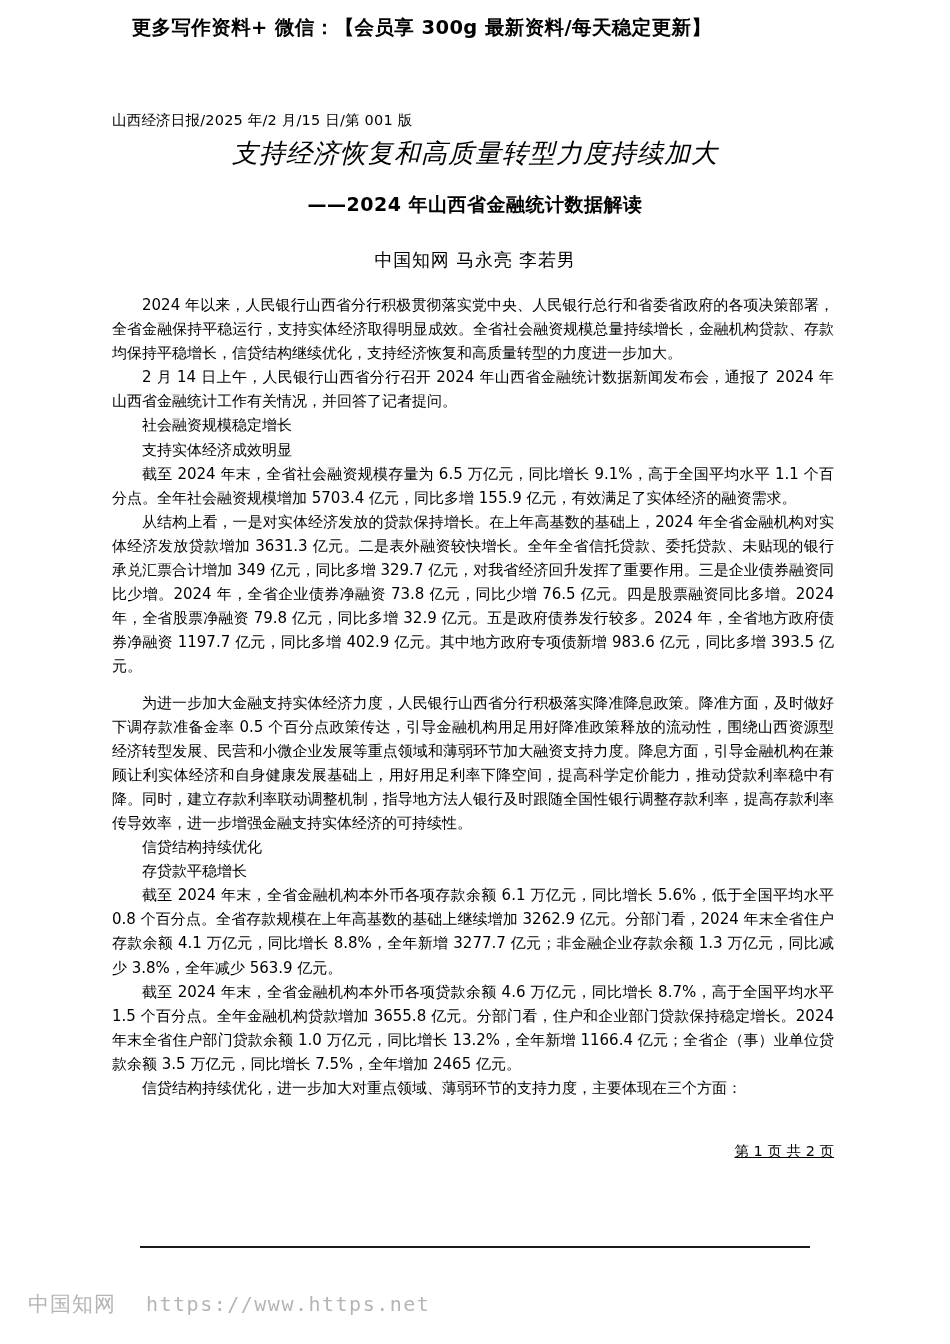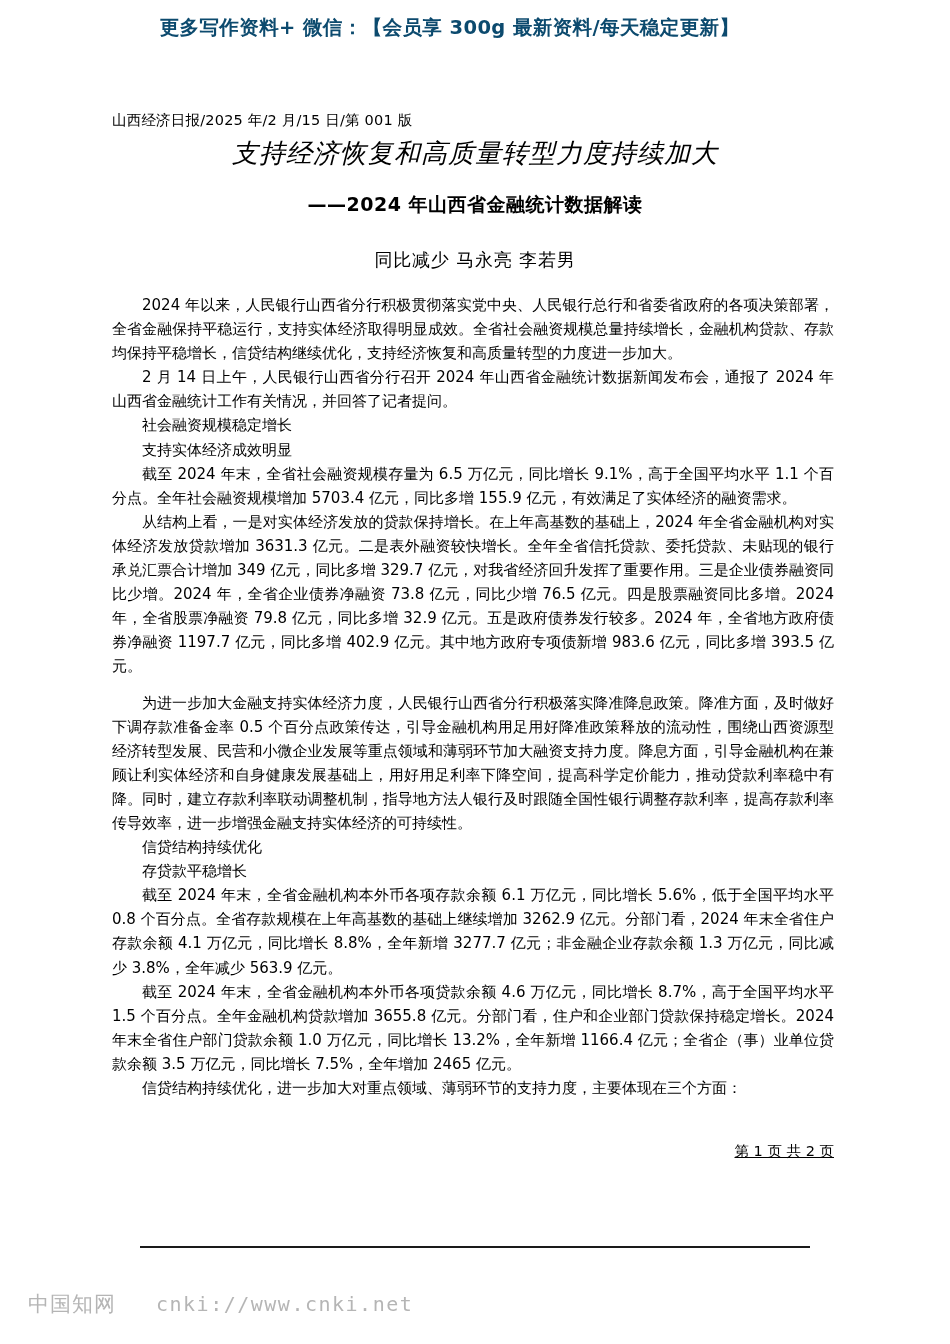--- a/index.html
+++ b/index.html
@@ -21,27 +21,26 @@
     inset: 0;
   }
 
   
   .promo-banner {
     position: absolute;
     left: 0;
     top: 14px;
     width: 843px;
     text-align: center;
-    color: #0c4a6e;
+    color: #000000;
     font-family: "DejaVu Sans", "Liberation Sans", sans-serif;
     font-weight: 700;
     font-size: 19.5px;
     letter-spacing: 0.4px;
     white-space: nowrap;
-    padding-left: 28px;
   }
 
   
   .source-line {
     position: absolute;
     left: 112px;
     top: 111px;
     font-family: "DejaVu Sans", "Liberation Sans", sans-serif;
     font-size: 14.5px;
     color: #000;
@@ -126,21 +125,21 @@
     background: #1a1a1a;
   }
 
   
   .cnki {
     position: absolute;
     left: 28px;
     top: 1290px;
     display: flex;
     align-items: center;
-    gap: 40px;
+    gap: 30px;
     color: #b5b5b5;
   }
   .cnki-name {
     font-family: "DejaVu Sans", "Liberation Sans", sans-serif;
     font-size: 21px;
     letter-spacing: 1px;
   }
   .cnki-url {
     font-family: "DejaVu Sans Mono", "Liberation Mono", monospace;
     font-size: 20px;
@@ -153,21 +152,21 @@
 <div class="page">
 
   <div class="promo-banner">更多写作资料+ 微信：【会员享 300g 最新资料/每天稳定更新】</div>
 
   <div class="source-line">山西经济日报/2025 年/2 月/15 日/第 001 版</div>
 
   <div class="doc-title">支持经济恢复和高质量转型力度持续加大</div>
 
   <div class="doc-subtitle">——2024 年山西省金融统计数据解读</div>
 
-  <div class="byline">同比减少  马永亮  李若男</div>
+  <div class="byline">中国知网  马永亮  李若男</div>
 
   <div class="body-col">
     <p>2024 年以来，人民银行山西省分行积极贯彻落实党中央、人民银行总行和省委省政府的各项决策部署，全省金融保持平稳运行，支持实体经济取得明显成效。全省社会融资规模总量持续增长，金融机构贷款、存款均保持平稳增长，信贷结构继续优化，支持经济恢复和高质量转型的力度进一步加大。</p>
     <p>2 月 14 日上午，人民银行山西省分行召开 2024 年山西省金融统计数据新闻发布会，通报了 2024 年山西省金融统计工作有关情况，并回答了记者提问。</p>
     <p>社会融资规模稳定增长</p>
     <p>支持实体经济成效明显</p>
     <p>截至 2024 年末，全省社会融资规模存量为 6.5 万亿元，同比增长 9.1%，高于全国平均水平 1.1 个百分点。全年社会融资规模增加 5703.4 亿元，同比多增 155.9 亿元，有效满足了实体经济的融资需求。</p>
     <p>从结构上看，一是对实体经济发放的贷款保持增长。在上年高基数的基础上，2024 年全省金融机构对实体经济发放贷款增加 3631.3 亿元。二是表外融资较快增长。全年全省信托贷款、委托贷款、未贴现的银行承兑汇票合计增加 349 亿元，同比多增 329.7 亿元，对我省经济回升发挥了重要作用。三是企业债券融资同比少增。2024 年，全省企业债券净融资 73.8 亿元，同比少增 76.5 亿元。四是股票融资同比多增。2024 年，全省股票净融资 79.8 亿元，同比多增 32.9 亿元。五是政府债券发行较多。2024 年，全省地方政府债券净融资 1197.7 亿元，同比多增 402.9 亿元。其中地方政府专项债新增 983.6 亿元，同比多增 393.5 亿元。</p>
     <p class="gap-before">为进一步加大金融支持实体经济力度，人民银行山西省分行积极落实降准降息政策。降准方面，及时做好下调存款准备金率 0.5 个百分点政策传达，引导金融机构用足用好降准政策释放的流动性，围绕山西资源型经济转型发展、民营和小微企业发展等重点领域和薄弱环节加大融资支持力度。降息方面，引导金融机构在兼顾让利实体经济和自身健康发展基础上，用好用足利率下降空间，提高科学定价能力，推动贷款利率稳中有降。同时，建立存款利率联动调整机制，指导地方法人银行及时跟随全国性银行调整存款利率，提高存款利率传导效率，进一步增强金融支持实体经济的可持续性。</p>
     <p>信贷结构持续优化</p>
@@ -176,16 +175,16 @@
     <p>截至 2024 年末，全省金融机构本外币各项贷款余额 4.6 万亿元，同比增长 8.7%，高于全国平均水平 1.5 个百分点。全年金融机构贷款增加 3655.8 亿元。分部门看，住户和企业部门贷款保持稳定增长。2024 年末全省住户部门贷款余额 1.0 万亿元，同比增长 13.2%，全年新增 1166.4 亿元；全省企（事）业单位贷款余额 3.5 万亿元，同比增长 7.5%，全年增加 2465 亿元。</p>
     <p>信贷结构持续优化，进一步加大对重点领域、薄弱环节的支持力度，主要体现在三个方面：</p>
   </div>
 
   <div class="page-footer">第 1 页 共 2 页</div>
 
   <div class="bottom-rule"></div>
 
   <div class="cnki">
     <span class="cnki-name">中国知网</span>
-    <span class="cnki-url">cnki://www.cnki.net</span>
+    <span class="cnki-url">https://www.https.net</span>
   </div>
 
 </div>
 
 </body></html>

